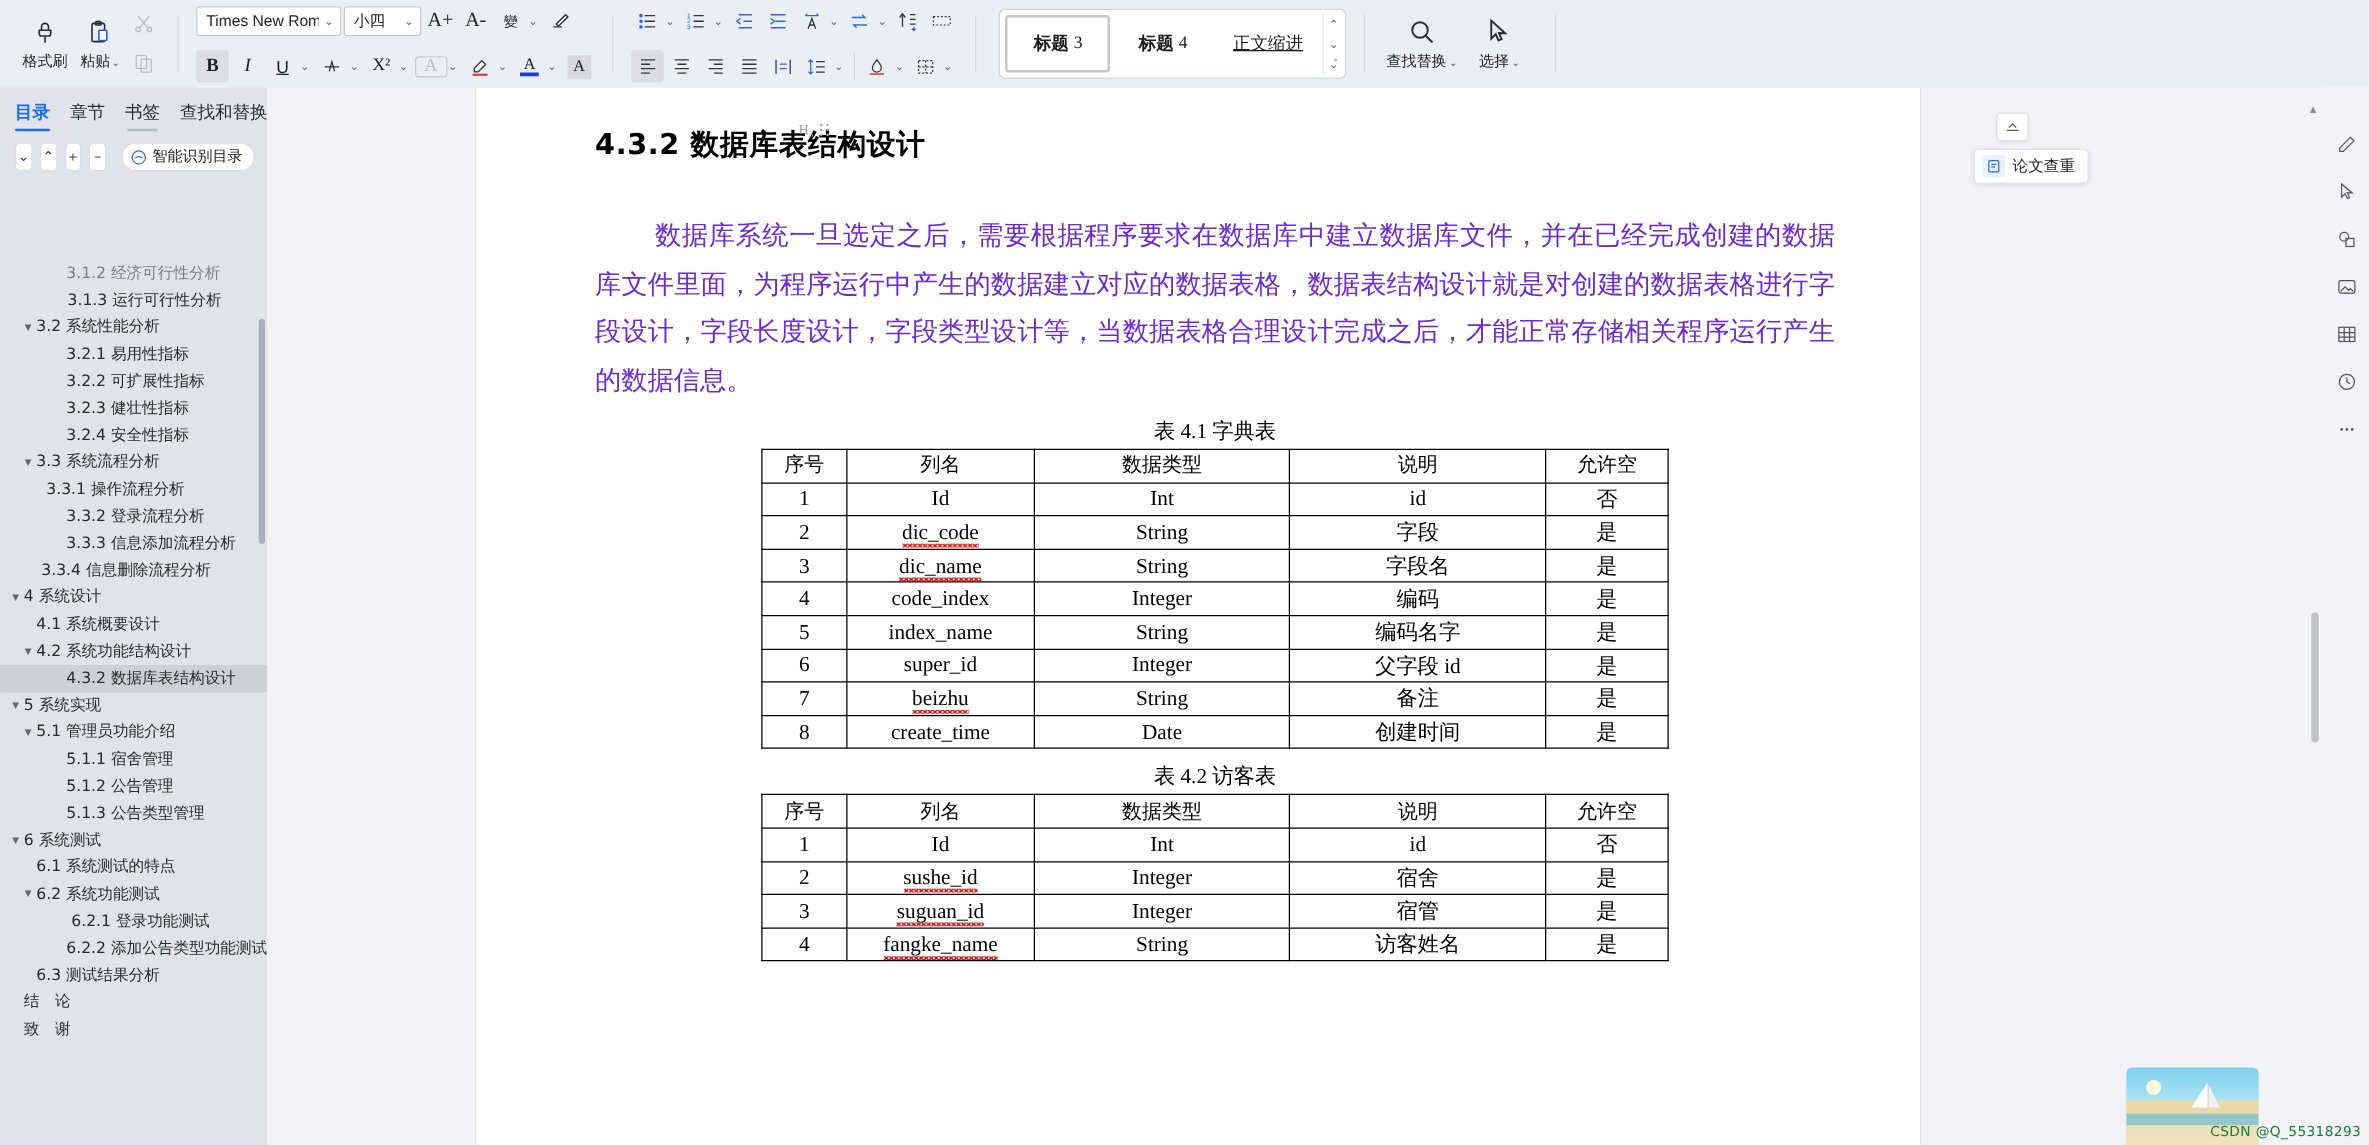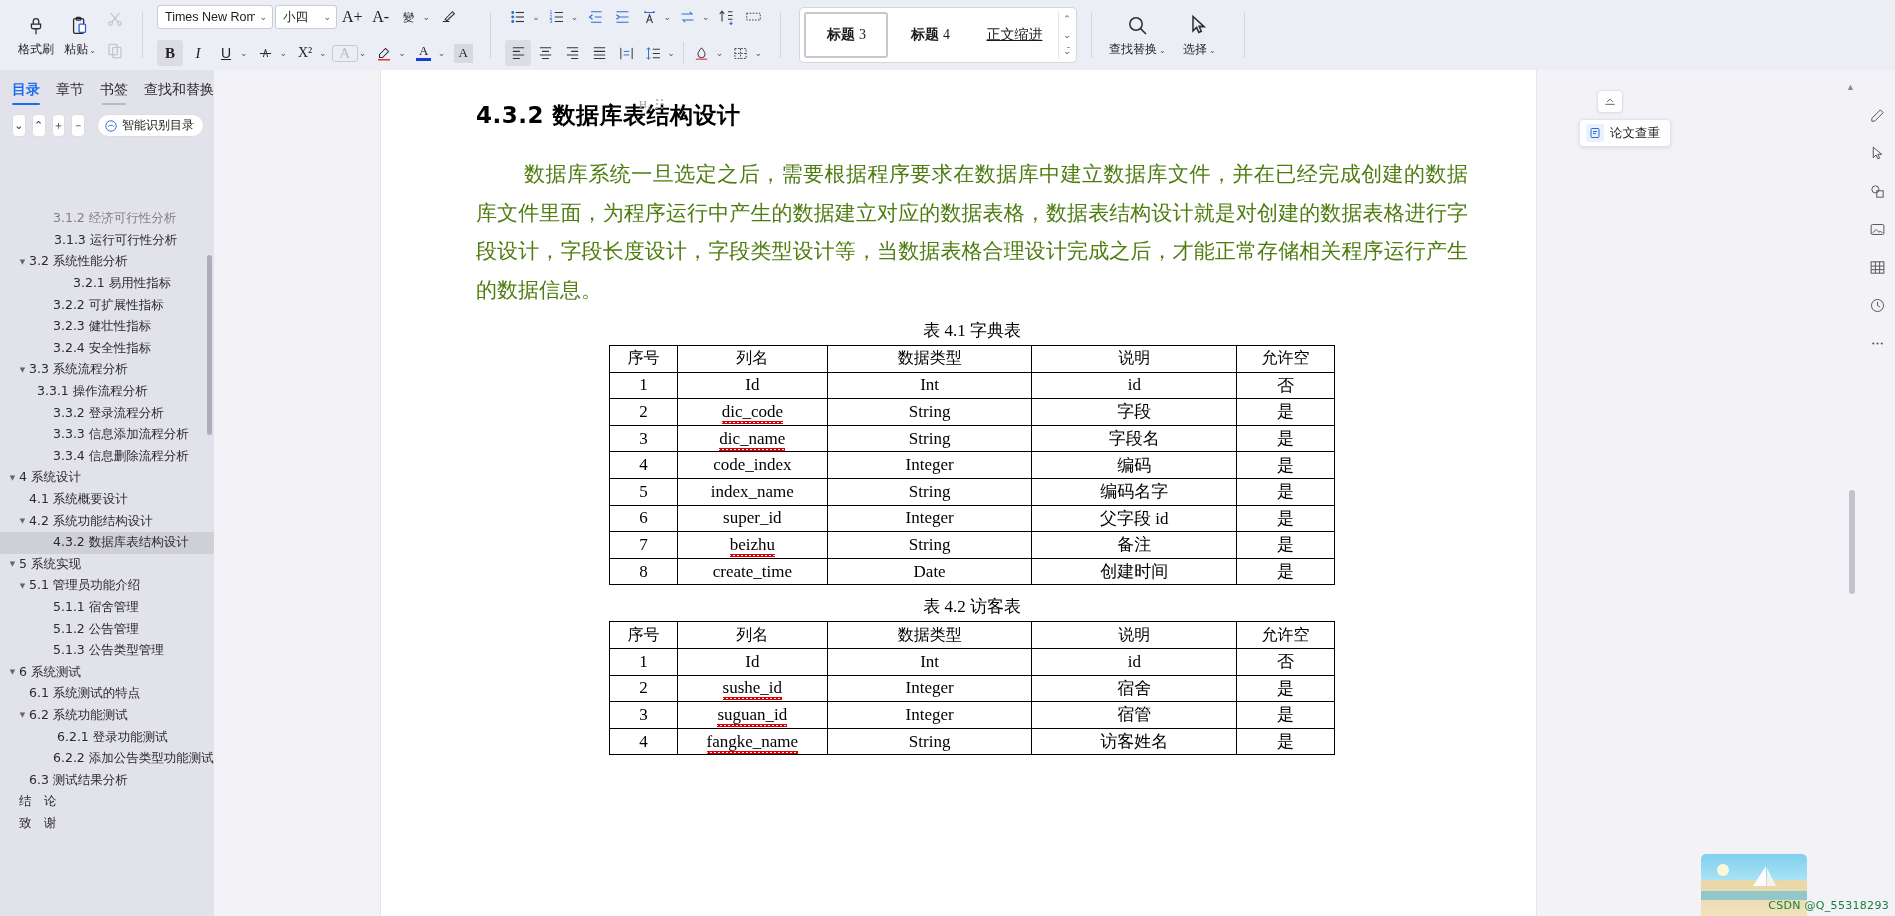--- a/index.html
+++ b/index.html
@@ -177,22 +177,22 @@
   .dots6 { display: grid; grid-template-columns: 3px 3px; gap: 2px; }
   .dots6 i { width: 2.2px; height: 2.2px; background: #a6a6ae; border-radius: 50%; display:block; }
 
   .doc-h3 {
     font-family: "DejaVu Sans", "Liberation Sans", sans-serif;
     font-weight: bold; font-size: 23px; color: #000; letter-spacing: .5px;
     margin: 12px 0 0 0;
   }
   .doc-p {
     font-family: "Liberation Serif", "DejaVu Serif", serif;
-    font-size: 21px; color: #4d7c0f; line-height: 38.5px;
-    text-indent: 48px; margin-top: 24px; text-align: justify;
+    font-size: 21px; color: #6d28d9; line-height: 38.5px;
+    text-indent: 48px; margin-top: 38px; text-align: justify;
   }
   .tbl-caption {
     text-align: center; font-family: "Liberation Serif", serif;
     font-size: 17px; color: #000; margin: 10px 0 3px 0;
   }
   table.doc-tbl {
     border-collapse: collapse; width: 726px; margin: 0 auto;
     font-family: "Liberation Serif", "DejaVu Serif", serif;
   }
   table.doc-tbl td {
@@ -637,21 +637,21 @@
           <span class="toc-label">3.1.2  经济可行性分析</span>
         </div>
         <div class="toc-row" style="padding-left: 41px;">
           <span class="toc-arrow"></span>
           <span class="toc-label">3.1.3  运行可行性分析</span>
         </div>
         <div class="toc-row" style="padding-left: 16px;">
           <span class="toc-arrow">▼</span>
           <span class="toc-label">3.2  系统性能分析</span>
         </div>
-        <div class="toc-row" style="padding-left: 40px; margin-left: 20px;">
+        <div class="toc-row" style="padding-left: 40px;">
           <span class="toc-arrow"></span>
           <span class="toc-label">3.2.1  易用性指标</span>
         </div>
         <div class="toc-row" style="padding-left: 40px;">
           <span class="toc-arrow"></span>
           <span class="toc-label">3.2.2  可扩展性指标</span>
         </div>
         <div class="toc-row" style="padding-left: 40px;">
           <span class="toc-arrow"></span>
           <span class="toc-label">3.2.3  健壮性指标</span>
@@ -669,21 +669,21 @@
           <span class="toc-label">3.3.1  操作流程分析</span>
         </div>
         <div class="toc-row" style="padding-left: 40px;">
           <span class="toc-arrow"></span>
           <span class="toc-label">3.3.2  登录流程分析</span>
         </div>
         <div class="toc-row" style="padding-left: 40px;">
           <span class="toc-arrow"></span>
           <span class="toc-label">3.3.3  信息添加流程分析</span>
         </div>
-        <div class="toc-row" style="padding-left: 40px;">
+        <div class="toc-row" style="padding-left: 20px;">
           <span class="toc-arrow"></span>
           <span class="toc-label">3.3.4  信息删除流程分析</span>
         </div>
         <div class="toc-row" style="padding-left: 6px;">
           <span class="toc-arrow">▼</span>
           <span class="toc-label">4  系统设计</span>
         </div>
         <div class="toc-row" style="padding-left: 16px;">
           <span class="toc-arrow"></span>
           <span class="toc-label">4.1  系统概要设计</span>

